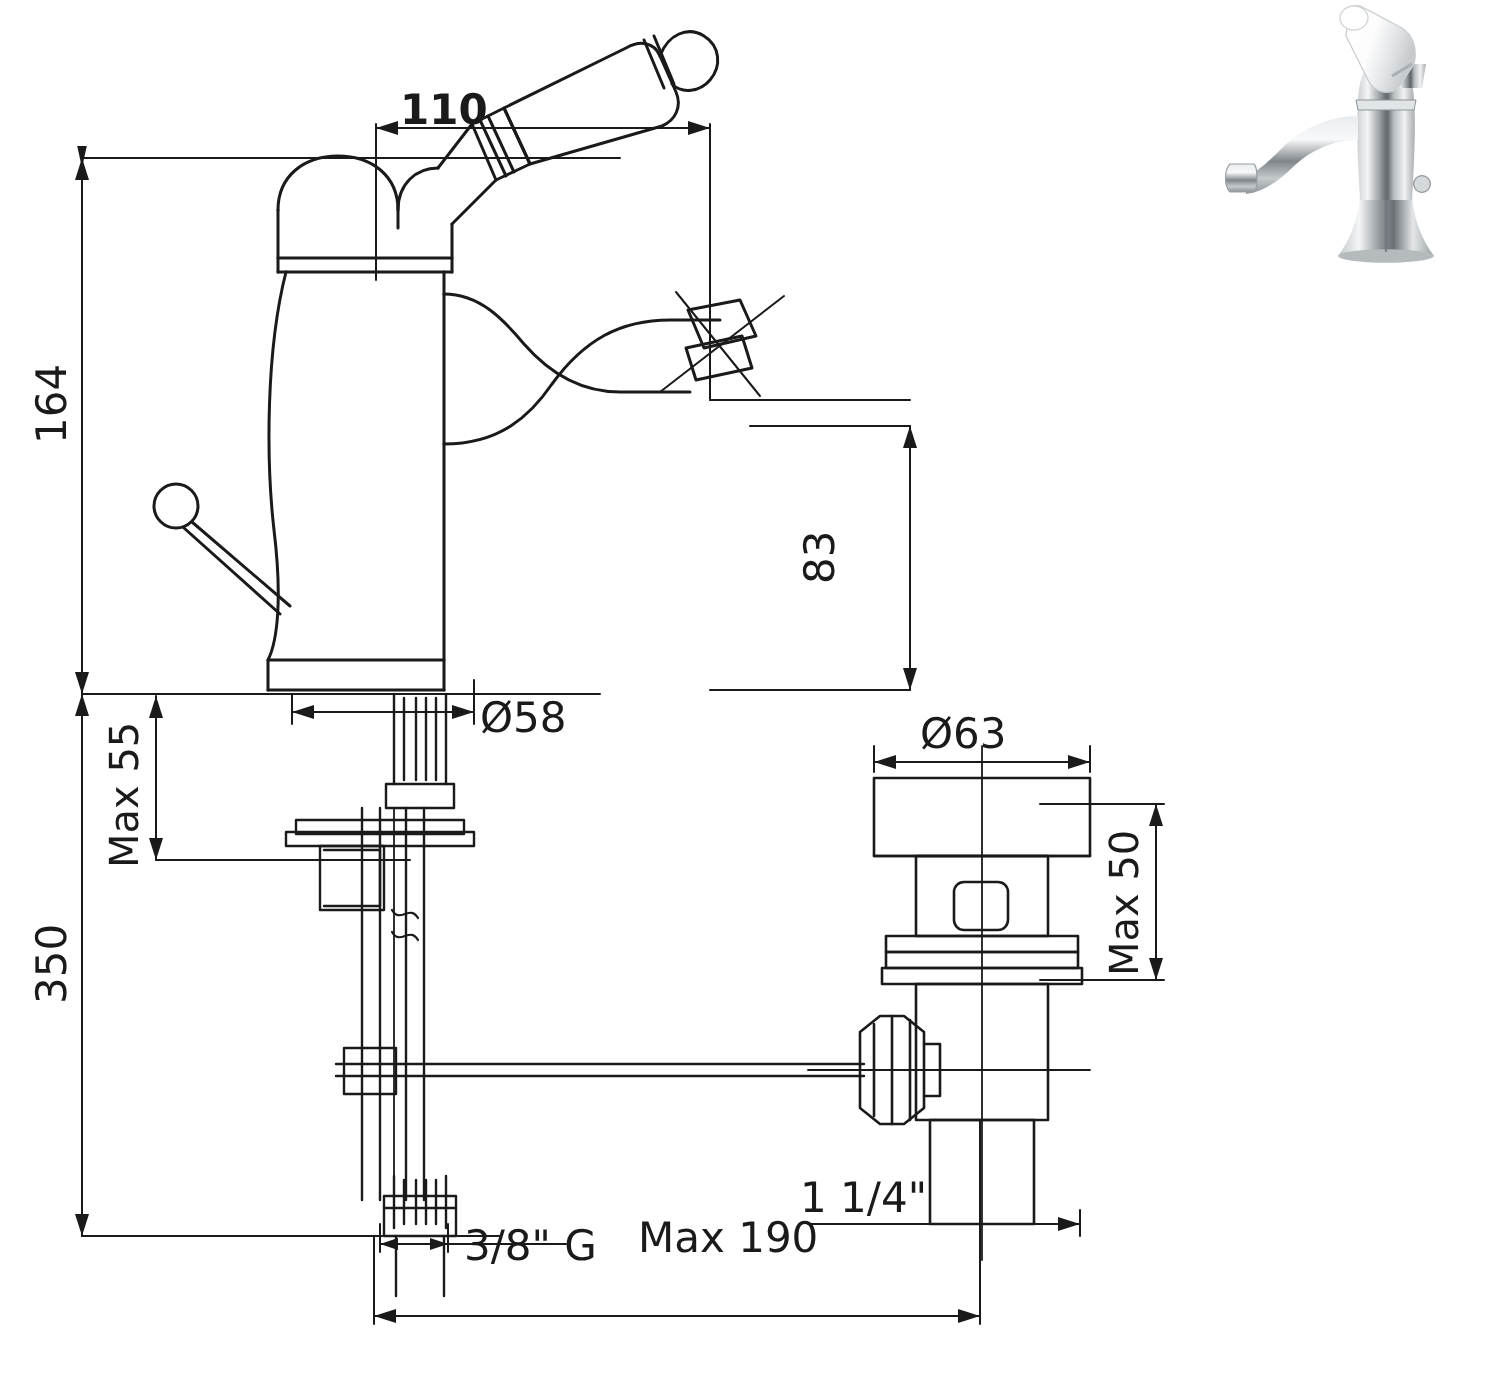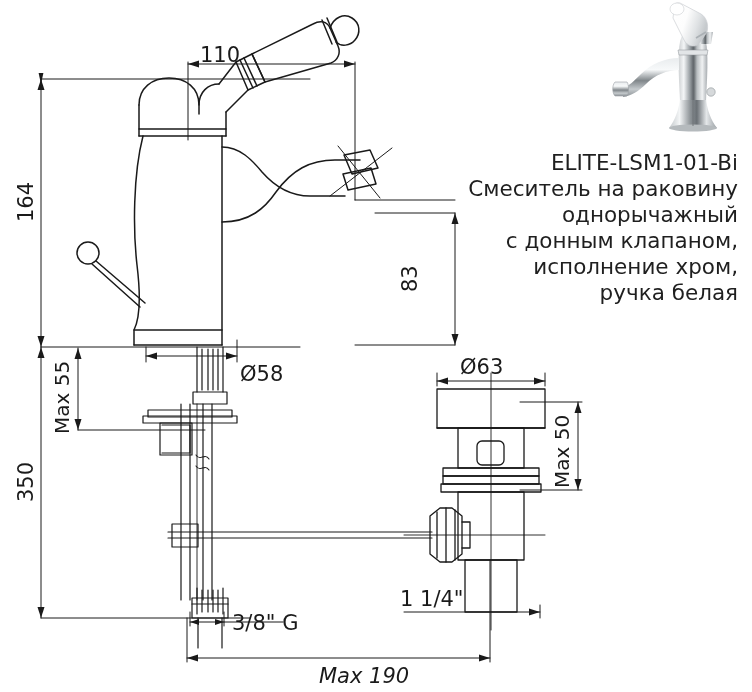--- a/index.html
+++ b/index.html
@@ -249,35 +249,35 @@
         <path d="M462,522 L470,522 L470,548 L462,548"></path>
 
         <path d="M491,373 L491,630" stroke-width="0.9"></path>
 
         <path d="M404,535 L545,535" stroke-width="0.9"></path>
       </g>
 
     </g>
   </svg>
 
-  <div class="dim-text" style="left:200px; top:45px;">110</div>
+  <div class="dim-text" style="left:200px; top:45px;font-weight:bold;">110</div>
 
   <div class="dim-text rot90" style="left:16px; top:222px;">164</div>
 
   <div class="dim-text rot90" style="left:400px; top:292px;">83</div>
 
-  <div class="dim-text" style="left:240px; top:349px;margin-top:15px;">Ø58</div>
+  <div class="dim-text" style="left:240px; top:349px;">Ø58</div>
 
   <div class="dim-text rot90" style="left:52px; top:434px; font-size:20px;">Max 55</div>
 
   <div class="dim-text rot90" style="left:16px; top:502px;">350</div>
 
   <div class="dim-text" style="left:232px; top:613px;">3/8" G</div>
 
-  <div class="dim-text" style="left:319px; top:666px;font-style:italic;">Max 190</div>
+  <div class="dim-text" style="left:319px; top:609px;">Max 190</div>
 
   <div class="dim-text" style="left:460px; top:357px;">Ø63</div>
 
   <div class="dim-text rot90" style="left:552px; top:488px; font-size:20px;">Max 50</div>
 
   <div class="dim-text" style="left:400px; top:589px;">1 1/4"</div>
 
   <svg id="product-photo" viewBox="0 0 150 140">
     <defs>
       <linearGradient id="chromeBody" x1="0" y1="0" x2="1" y2="0">
@@ -331,20 +331,14 @@
 
     <path d="M96,30 L112,30 L110,42 L98,42 Z" fill="url(#chromeBody)"></path>
 
     <path d="M73,8 C70,4 74,0 79,1 L100,12 C105,15 108,22 106,30 L98,42 C93,46 86,44 83,38 L72,16 Z" fill="url(#whiteLever)" stroke="#cbcfd2" stroke-width="0.7"></path>
 
     <ellipse cx="76" cy="7" rx="7" ry="6" fill="#ffffff" stroke="#d2d6d9" stroke-width="0.7"></ellipse>
 
     <path d="M95,36 L105,30" stroke="#aab0b4" stroke-width="1.6" fill="none"></path>
   </svg>
 
-  <div id="product-caption">ELITE-LSM1-01-Bi
-Смеситель на раковину
-однорычажный
-с донным клапаном,
-исполнение хром,
-ручка белая</div>
 
 </div>
 
 </body></html>

